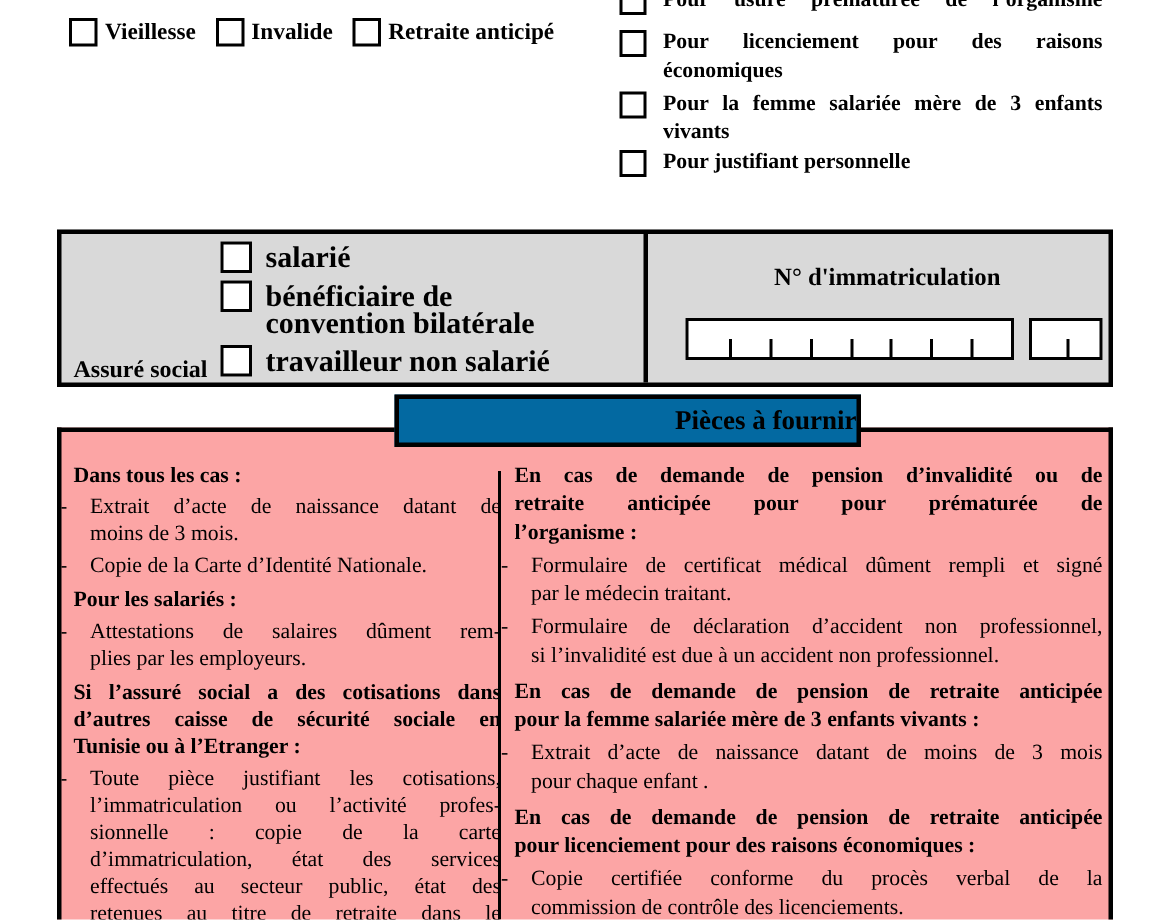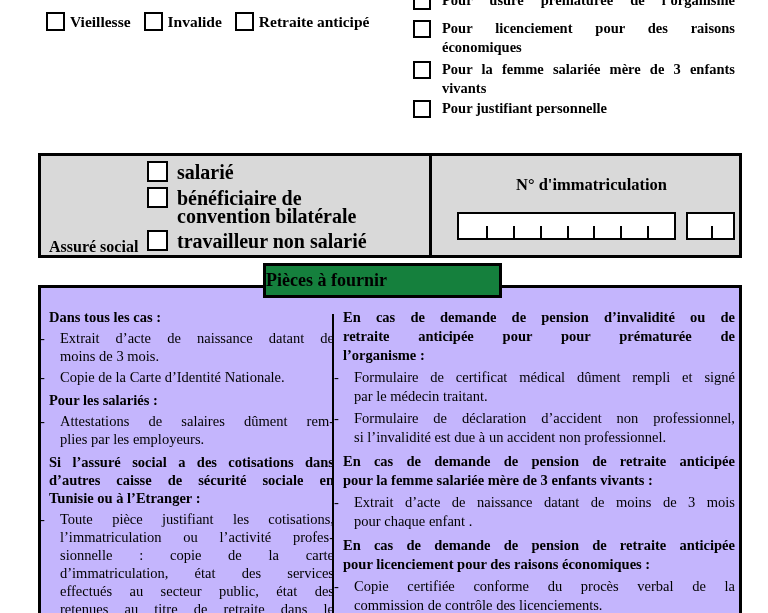--- a/index.html
+++ b/index.html
@@ -37,25 +37,25 @@
   .option{display:flex;gap:9px;margin-bottom:5px;align-items:flex-start;}
   .option .cb{width:21px;height:21px;}
   .option .olabel{font-weight:bold;font-size:20px;line-height:18px;max-width:200px;padding-top:2px;}
   .immat-title{text-align:center;font-weight:bold;font-size:16.5px;margin-top:19px;padding-left:12px;}
   .immat-field{position:absolute;background:#fff;border:2px solid #000;box-sizing:border-box;height:28px;top:56px;}
   #immat-main{left:25px;width:219px;}
   #immat-key{left:254px;width:49px;}
   .tick{position:absolute;bottom:0;width:2px;height:12px;background:#000;}
 
   
-  #pieces-header{position:absolute;left:263px;top:263px;width:239px;height:35px;background:#15803d;
-                 border:3px solid #000;box-sizing:border-box;z-index:3;text-align:left;
+  #pieces-header{position:absolute;left:263px;top:263px;width:311px;height:35px;background:#0369a1;
+                 border:3px solid #000;box-sizing:border-box;z-index:3;text-align:right;
                  font-weight:bold;font-size:18px;line-height:29px;}
   #pieces{position:absolute;left:38px;top:285px;width:704px;height:328px;border:3px solid #000;border-bottom:none;
-          box-sizing:border-box;background:#c4b5fd;z-index:1;overflow:hidden;}
+          box-sizing:border-box;background:#fca5a5;z-index:1;overflow:hidden;}
   #col-divider{position:absolute;left:291px;top:26px;bottom:0;width:2px;background:#000;}
   .pieces-col{position:absolute;top:20px;}
   #left-col{left:8px;width:285px;font-size:14.5px;line-height:18px;}
   #right-col{left:302px;width:392px;font-size:14.5px;line-height:19px;}
   .blk{margin-bottom:3px;}
   .blk.heading{font-weight:bold;margin-top:5px;}
   .blk.heading:first-child{margin-top:0;}
   .blk.item{position:relative;padding-left:11px;}
   .bullet{position:absolute;left:-9px;top:0;font-weight:normal;}
 </style>

